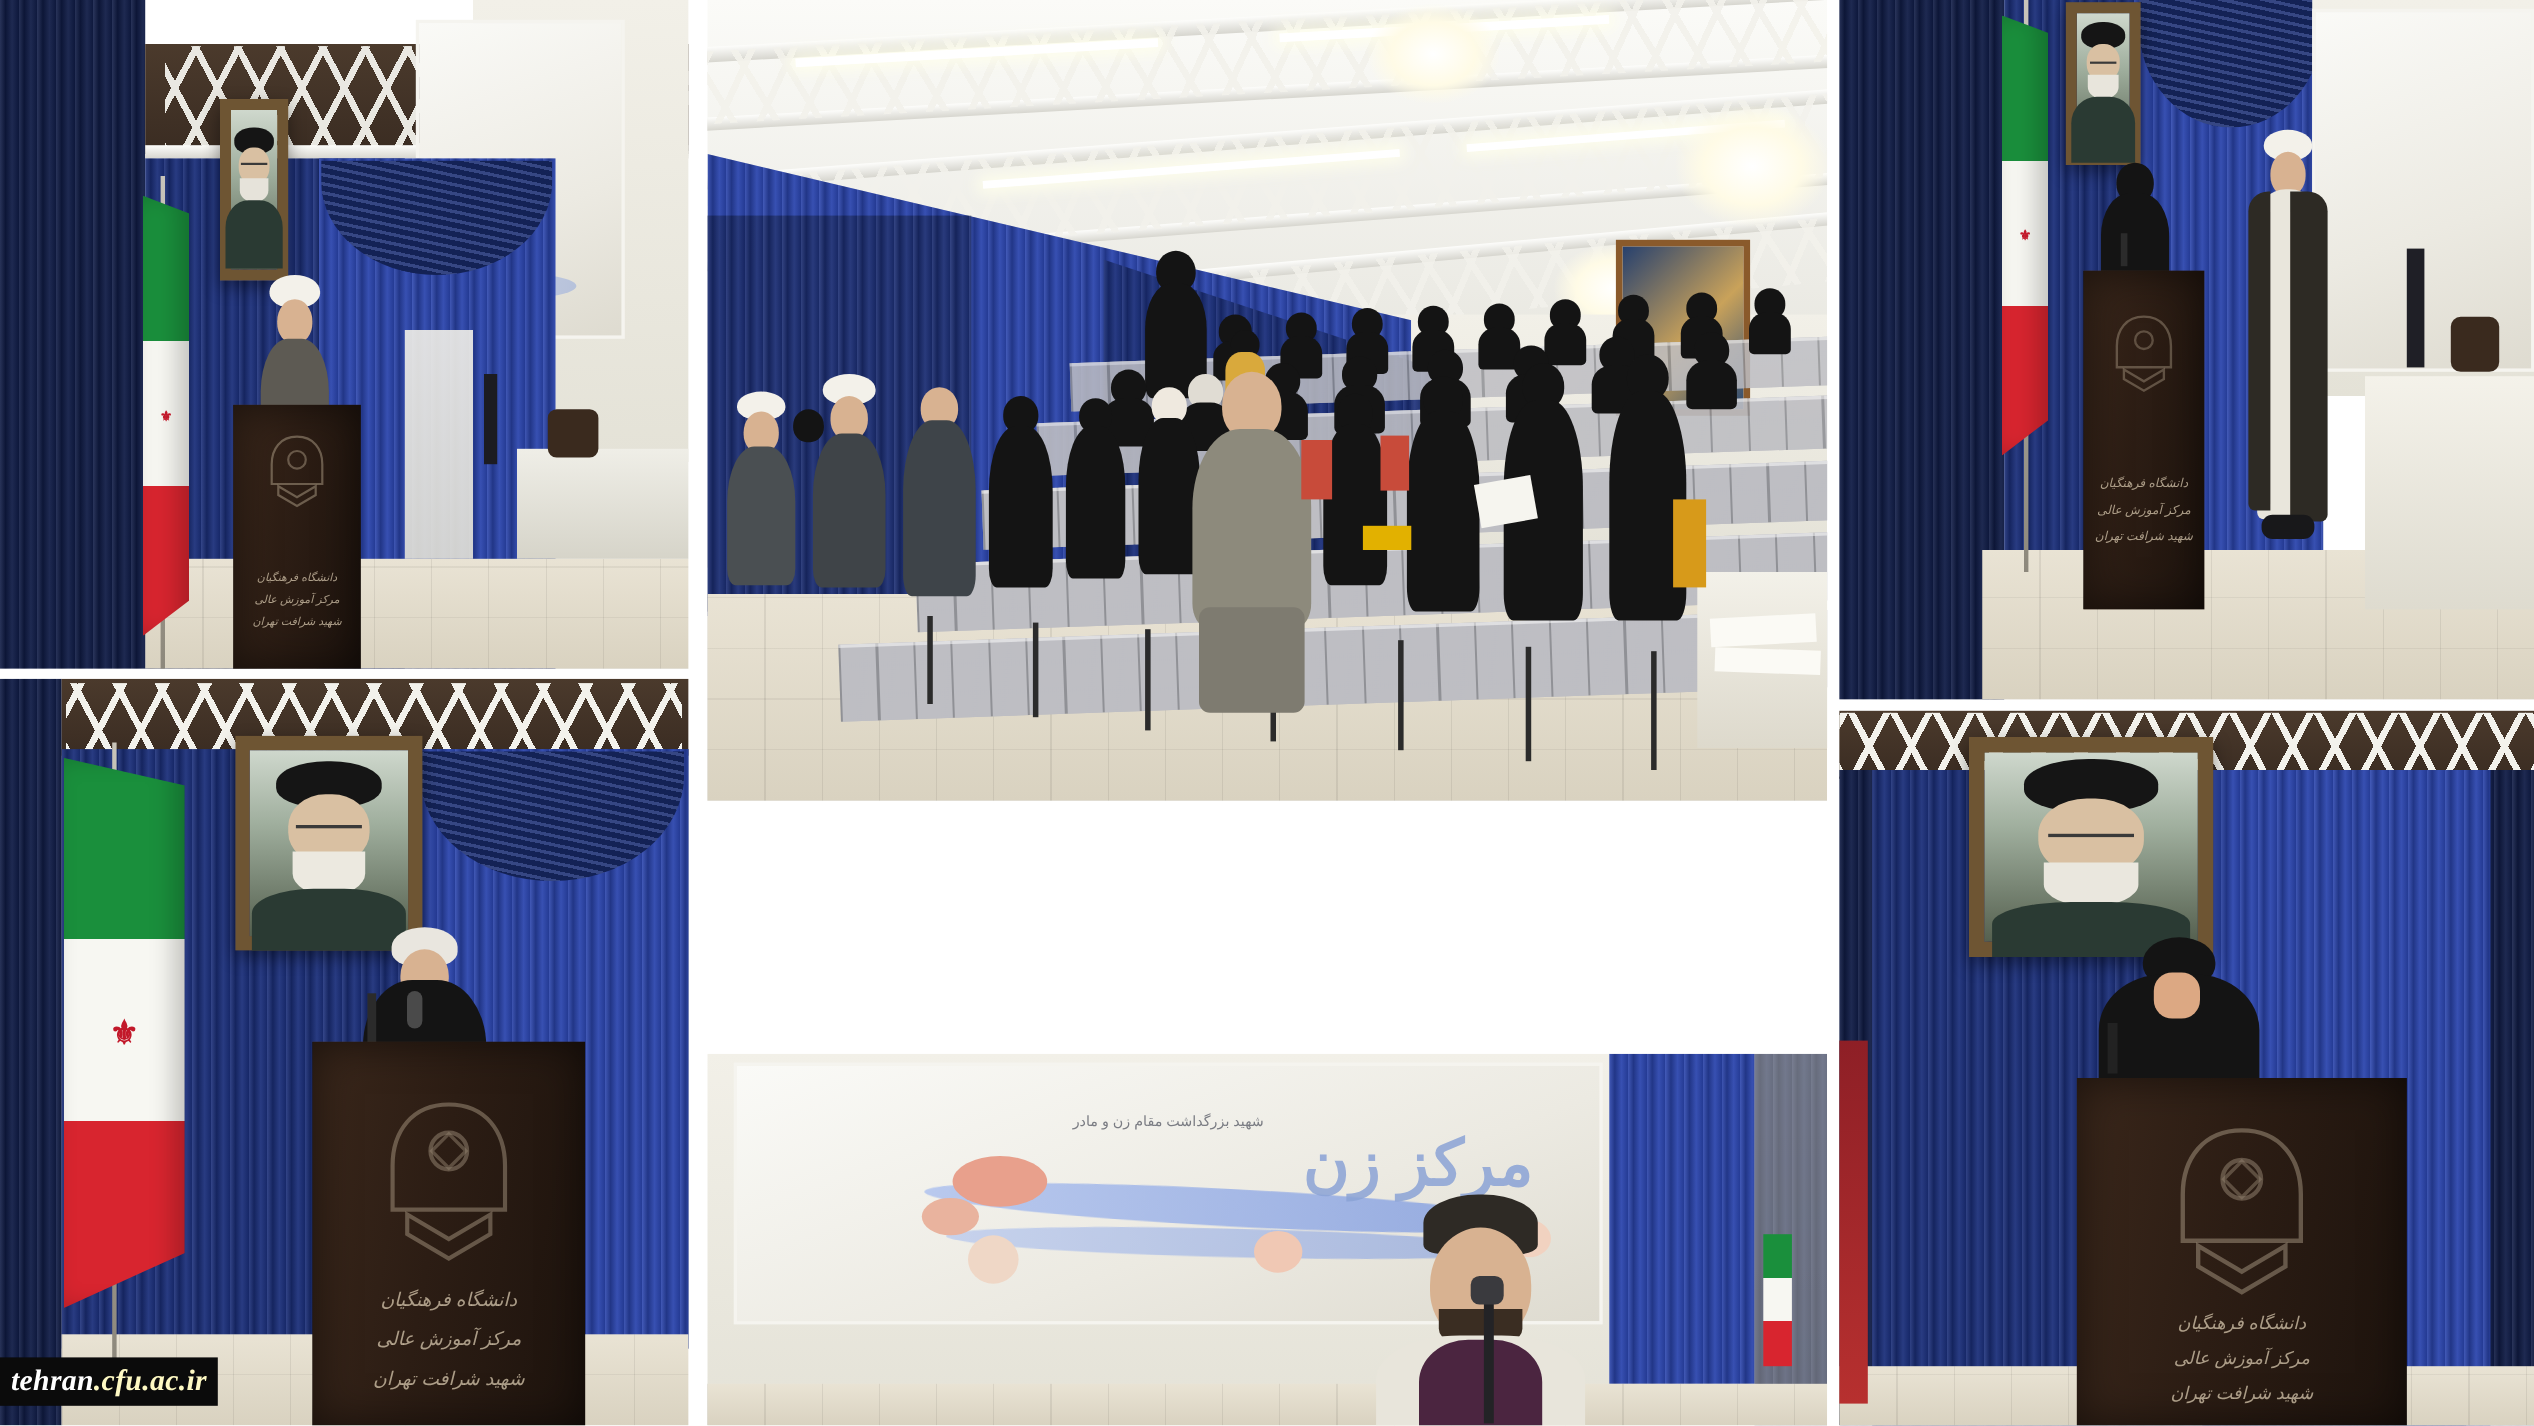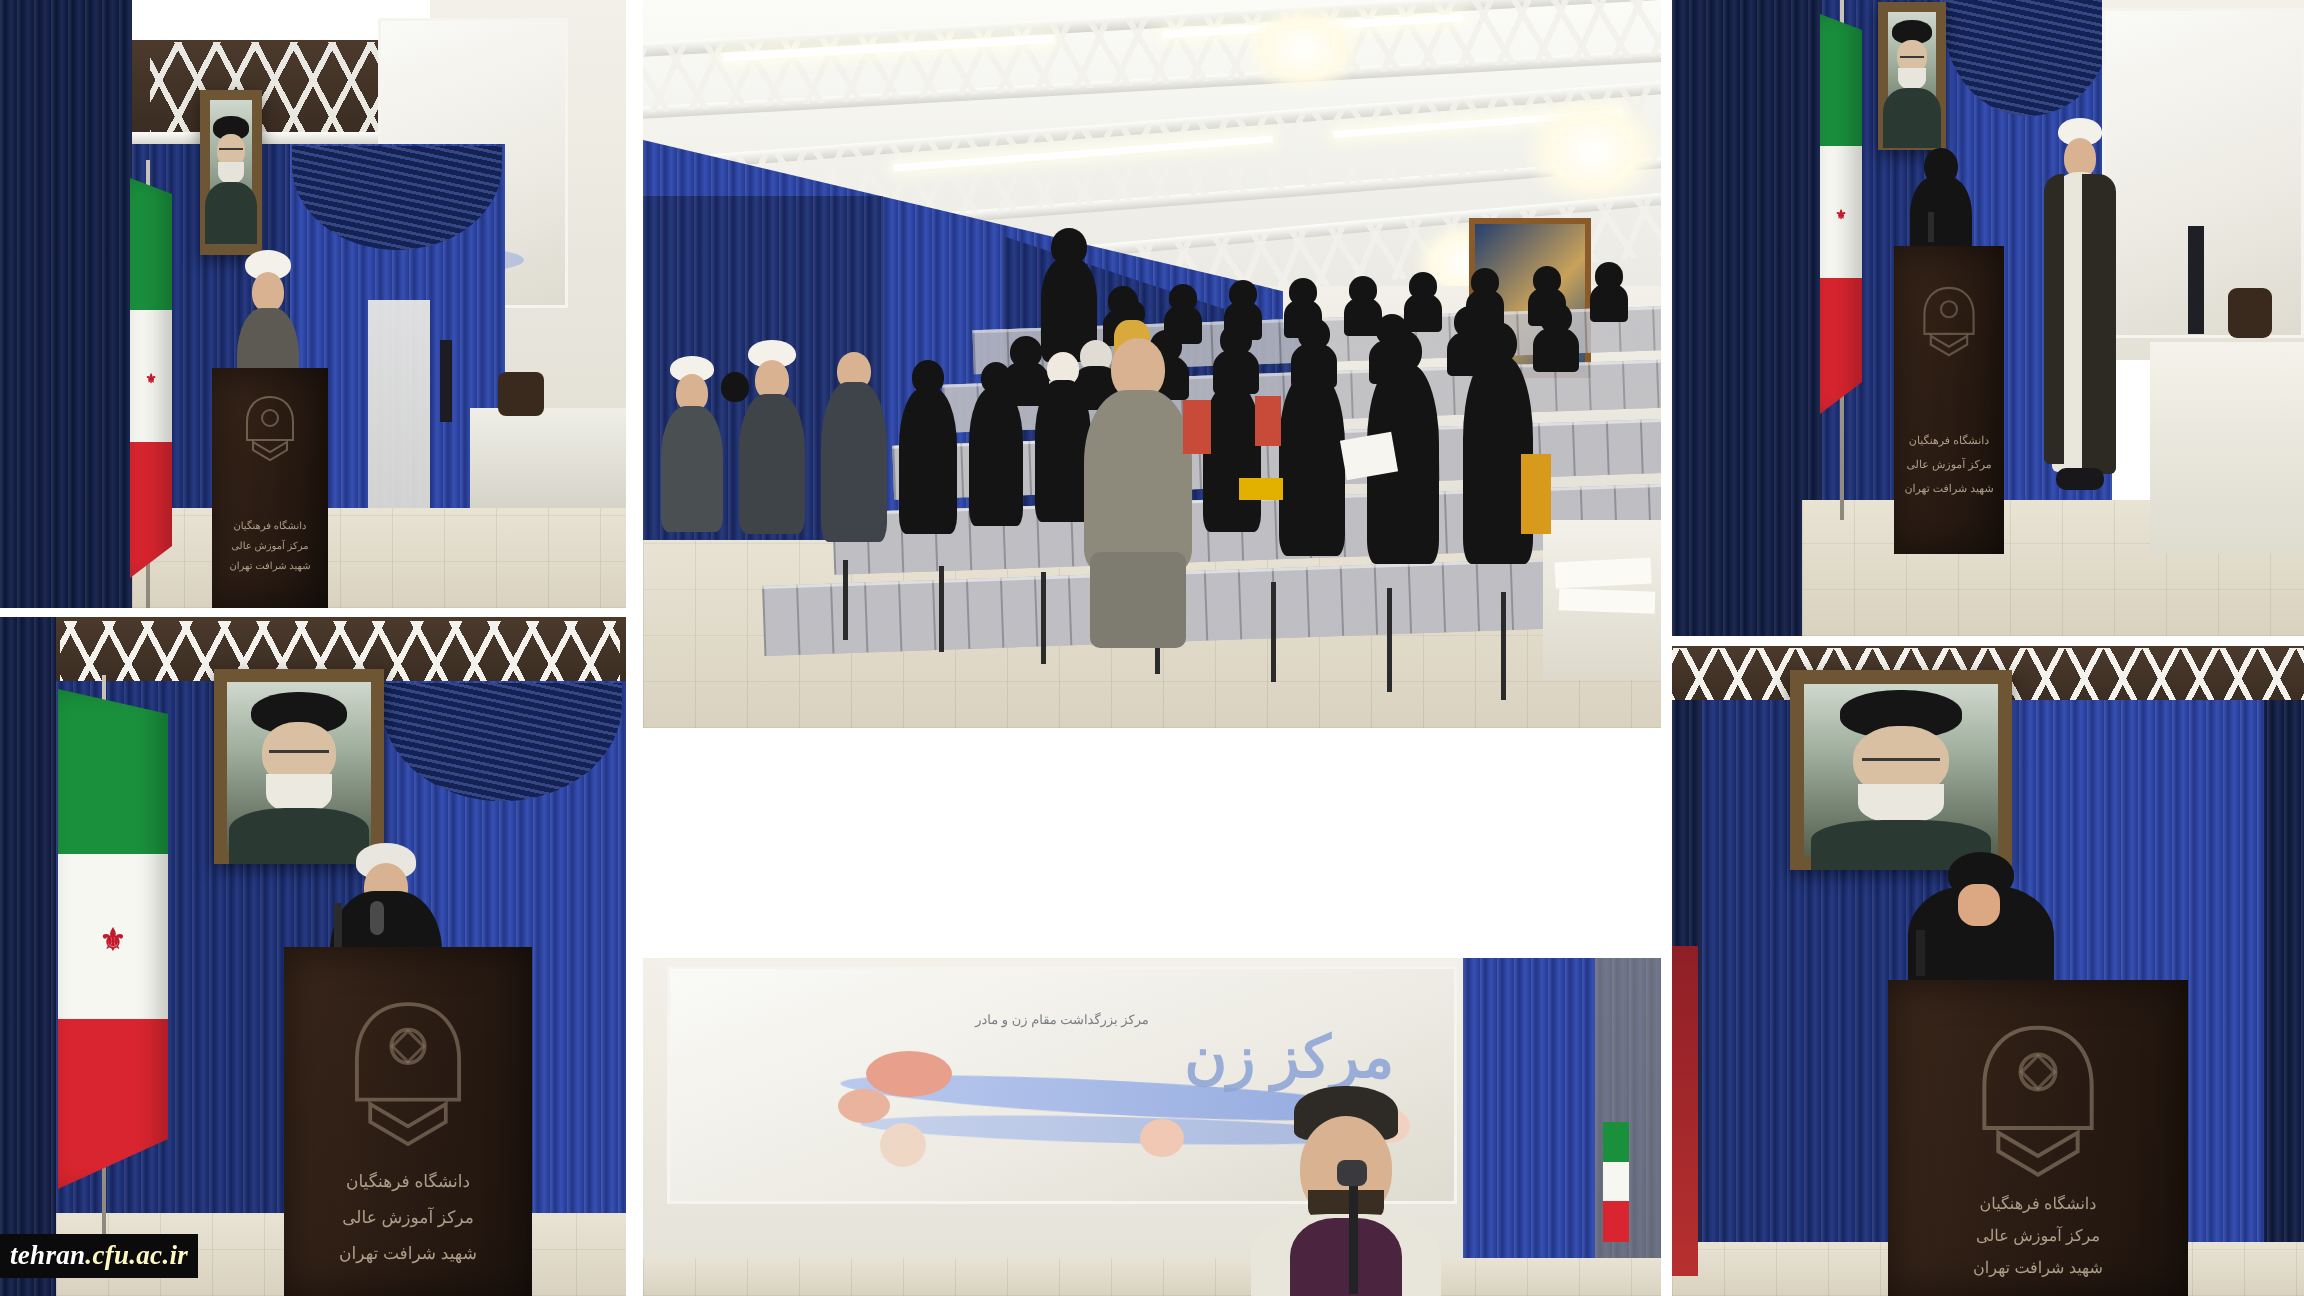--- a/index.html
+++ b/index.html
@@ -92,21 +92,21 @@
     box-shadow:inset 0 0 40px rgba(0,0,0,.55);
   }
   .podium .emblem{
     position:absolute; left:50%; transform:translateX(-50%);
     opacity:.55;
   }
   .podium .pertext{
     position:absolute; left:50%; transform:translateX(-50%);
     color:rgba(222,206,180,.72);
     text-align:center; line-height:1.5;
-    direction:rtl; white-space:nowrap;
+    direction:rtl; white-space:nowrap;font-style:italic;
   }
   .flagpole{
     position:absolute; width:4px;
     background:linear-gradient(180deg,#c9c5ba,#8d887c);
   }
   .flag{
     position:absolute;
     background:linear-gradient(180deg,
       #1a8f3c 0 33%, #f7f7f2 33% 66%, #d8252f 66% 100%);
     box-shadow:inset -10px 0 22px rgba(0,0,0,.22);
@@ -530,21 +530,21 @@
 
   <div class="panel" style="left:643px; top:737px; width:1018px; height:212px; background:#ffffff;">
     <div class="blank" style="inset:0;"></div>
   </div>
 
   <div class="panel" style="left:643px; top:958px; width:1018px; height:338px;">
     <div class="photo">
       <div class="wall" style="left:0;top:0;width:1018px;height:338px;"></div>
 
       <div class="screen" style="left:24px;top:8px;width:790px;height:238px;">
-        <div class="slidetext" style="left:0;right:0;top:40px;font-size:13px;color:#7a7c83;">مرکز بزرگداشت مقام زن و مادر</div>
+        <div class="slidetext" style="left:0;right:0;top:40px;font-size:13px;color:#7a7c83;">شهید بزرگداشت مقام زن و مادر</div>
         <div class="ribbon" style="left:170px;top:112px;width:560px;height:34px;transform:rotate(3deg);"></div>
         <div class="ribbon" style="left:190px;top:148px;width:520px;height:26px;transform:rotate(1.4deg);opacity:.75;"></div>
         <div class="bloom" style="left:196px;top:82px;width:86px;height:46px;background:#e8a08c;"></div>
         <div class="bloom" style="left:168px;top:120px;width:52px;height:34px;background:#e9b39e;"></div>
         <div class="bloom" style="left:210px;top:154px;width:46px;height:44px;background:#efd7c6;"></div>
         <div class="bloom" style="left:470px;top:150px;width:44px;height:38px;background:#f0c8b4;"></div>
         <div class="bloom" style="left:640px;top:128px;width:58px;height:40px;background:#e9b8a2;"></div>
         <div class="bloom" style="left:700px;top:140px;width:40px;height:34px;background:#f1d2c0;"></div>
         <div class="calli" style="right:60px;top:54px;font-size:58px;color:#8ba3d6;">مرکز زن</div>
       </div>

